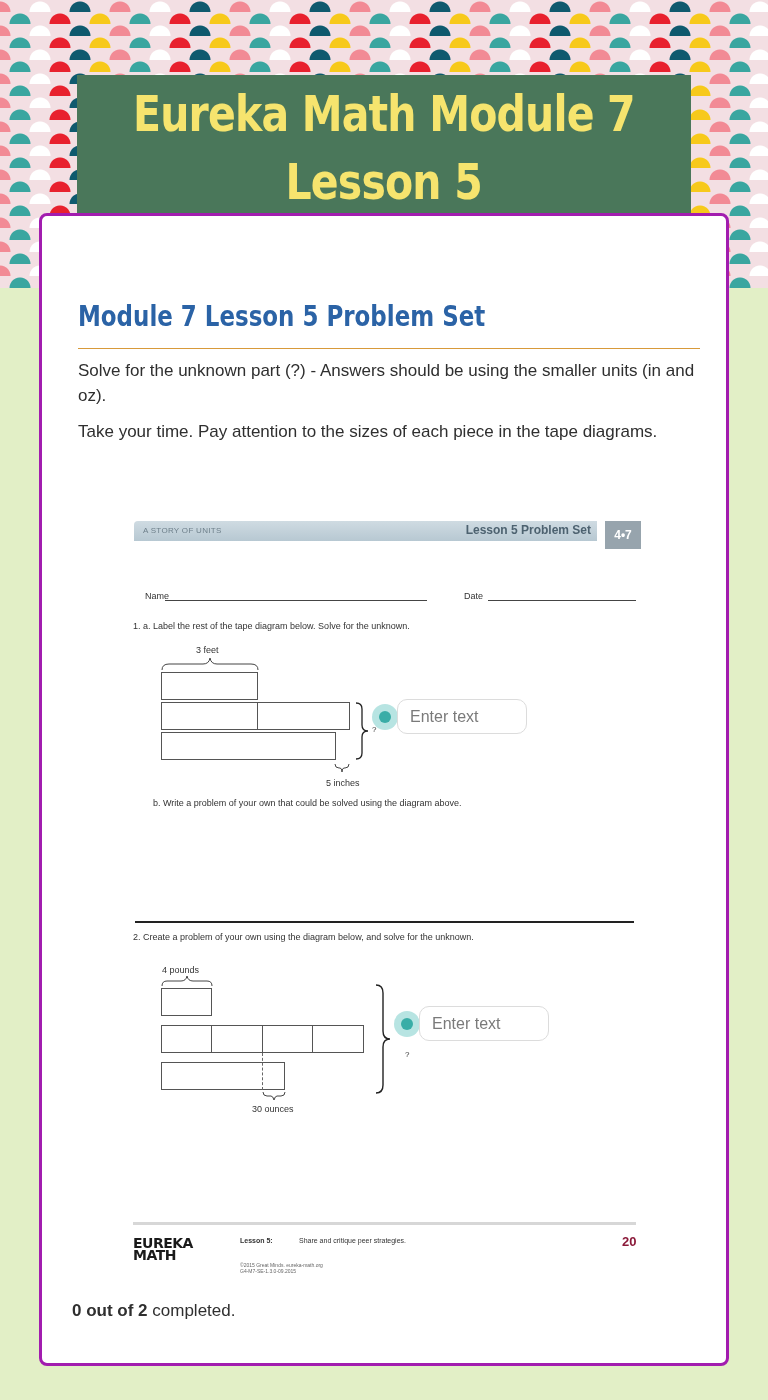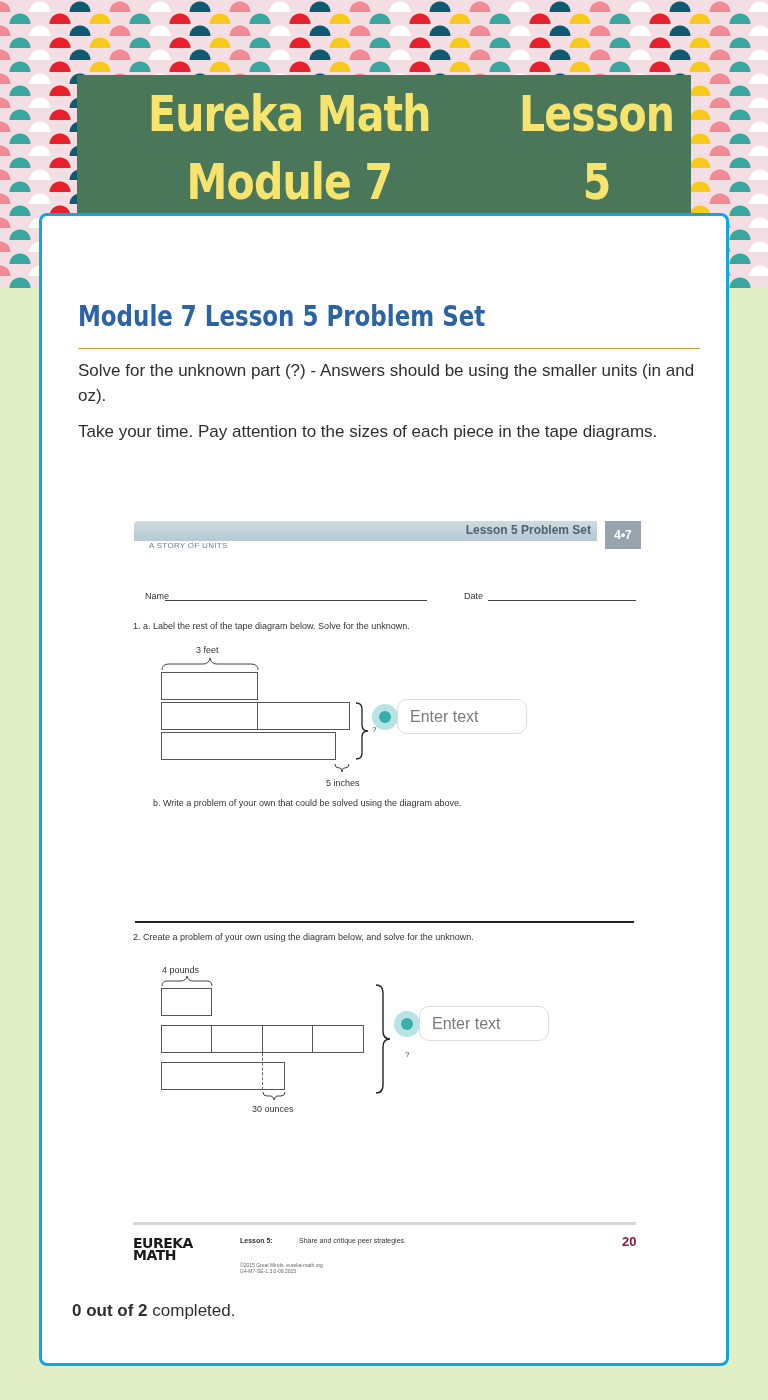--- a/index.html
+++ b/index.html
@@ -18,33 +18,33 @@
       radial-gradient(circle at 50% 100%, #f7c91b 0 10px, transparent 11px),
       radial-gradient(circle at 50% 100%, #f28a95 0 10px, transparent 11px),
       radial-gradient(circle at 50% 100%, #3aa6a0 0 10px, transparent 11px),
       radial-gradient(circle at 50% 100%, #ffffff 0 10px, transparent 11px);
     background-size: 120px 24px, 120px 24px, 120px 24px, 120px 24px, 120px 24px, 120px 24px;
     background-position: 0 0, 20px 12px, 40px 0, 60px 12px, 80px 0, 100px 12px;
   }
   .title-box {
     position: absolute; left: 77px; top: 75px; width: 614px; height: 145px;
     background: #4a775a;
-    display: flex; align-items: center; justify-content: center;
+    display: flex; flex-direction: column; align-items: center; justify-content: center;
   }
   .title-box h1 {
     font-family: "DejaVu Sans", sans-serif;
     color: #f6e46e;
     font-size: 50px; line-height: 68px; font-weight: bold;
     text-align: center; letter-spacing: -1px;
     transform: scaleX(0.82);
   }
   .card {
     position: absolute; left: 39px; top: 213px; width: 690px; height: 1153px;
     background: #ffffff;
-    border: 3px solid #0ea5e9;
+    border: 3px solid #a21caf;
     border-radius: 8px;
   }
   .section-title {
     position: absolute; left: 36px; top: 84px;
     font-family: "DejaVu Sans", sans-serif;
     color: #2b63a6; font-size: 28px; font-weight: bold;
     transform: scaleX(0.82); transform-origin: left center;
     white-space: nowrap;
   }
   .divider {
@@ -59,21 +59,21 @@
     font-family: "Liberation Sans", sans-serif; color: #333;
   }
   .ws-header {
     position: absolute; left: 5px; top: 7px; width: 507px; height: 20px;
   }
   .ws-header .band {
     position: absolute; left: 0; top: 0; width: 463px; height: 20px;
     background: linear-gradient(#cfdbe2, #b7c8d2); border-radius: 4px 0 0 0;
   }
   .ws-header .story {
-    position: absolute; left: 15px; top: 5px; font-size: 8px; color: #6d7f8a; letter-spacing: 0.3px; margin-top: 15px;
+    position: absolute; left: 9px; top: 5px; font-size: 8px; color: #6d7f8a; letter-spacing: 0.3px;
   }
   .ws-header .ps-title {
     position: absolute; right: 50px; top: 2px; font-size: 12px; font-weight: bold; color: #4d6270;
   }
   .ws-header .badge {
     position: absolute; right: 0; top: 0; width: 36px; height: 28px;
     background: #97a4ad; color: #fff; font-size: 12px; font-weight: bold;
     display: flex; align-items: center; justify-content: center;
   }
   .ws-text { position: absolute; font-size: 9px; color: #333; white-space: nowrap; }

